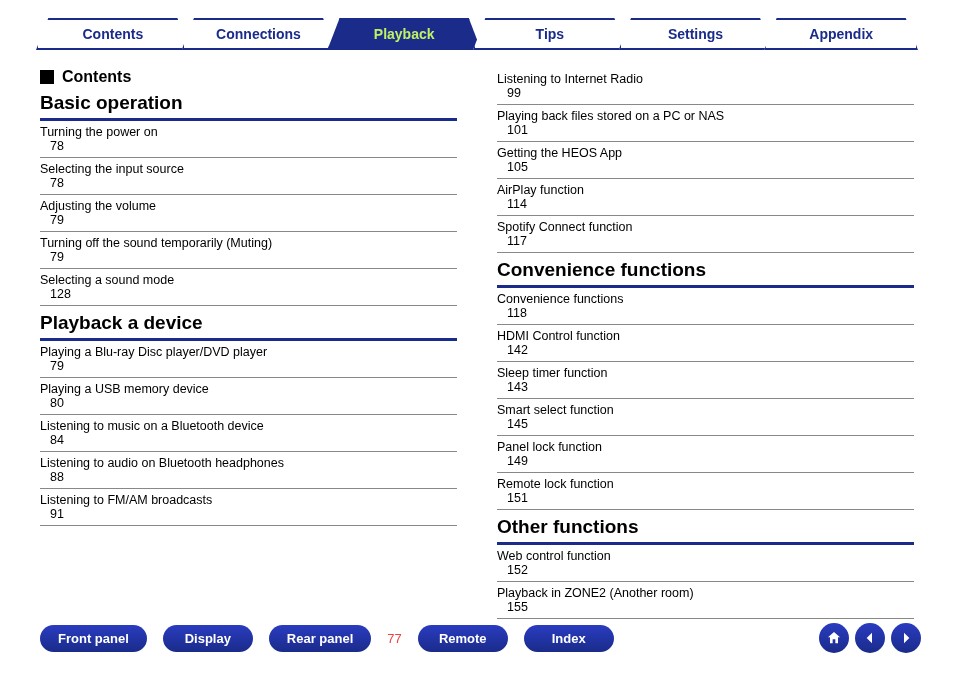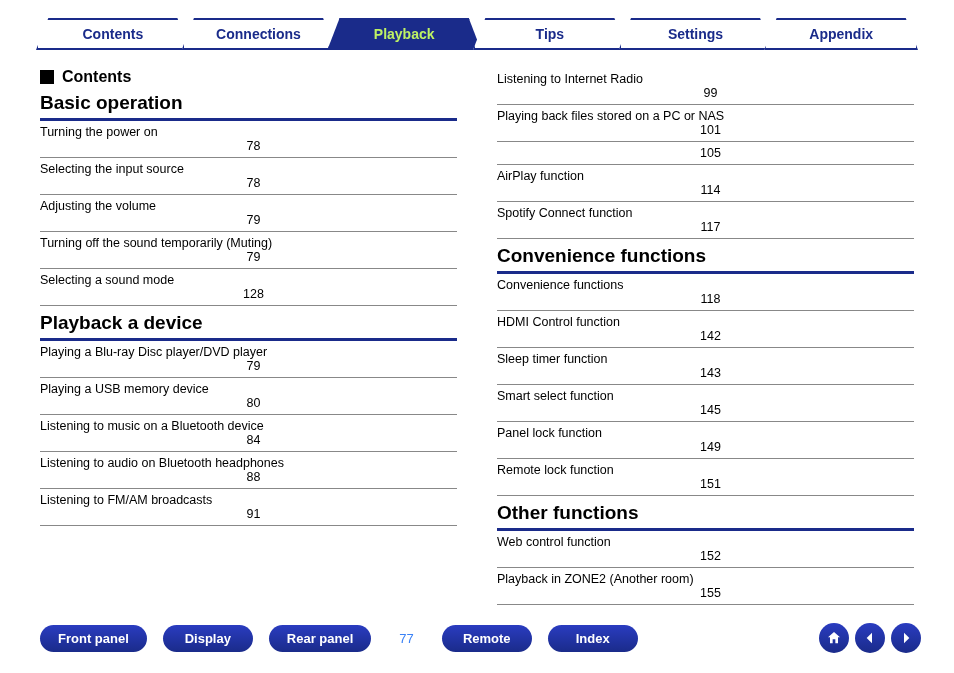--- a/index.html
+++ b/index.html
@@ -68,21 +68,21 @@
   .toc-row {
     display: flex;
     justify-content: space-between;
     font-size: 12.5px;
     padding: 4px 0;
     border-bottom: 1px solid #888;
     cursor: pointer;
     flex-direction: column;
   }
   .toc-row span.label { flex: 1; }
-  .toc-row span.pg { padding-left: 10px; text-align: center; }
+  .toc-row span.pg { padding-left: 10px; }
   .footer {
     position: absolute;
     bottom: 20px;
     left: 40px;
     right: 33px;
     display: flex;
     align-items: center;
     gap: 16px;
   }
   .pill {
@@ -91,22 +91,22 @@
     border-radius: 20px;
     padding: 6px 18px;
     font-size: 13px;
     font-weight: bold;
     cursor: pointer;
     min-width: 90px;
     text-align: center;
   }
   .page-num {
     font-size: 13px;
-    color: #3b82f6;
-    margin: 0 12px;
+    color: #ef4444;
+    margin: 0 0;
   }
   .spacer { flex: 1; }
   .nav-icons {
     display: flex;
     gap: 6px;
   }
   .circ {
     width: 30px;
     height: 30px;
     border-radius: 50%;
@@ -187,20 +187,21 @@
   <div class="col">
     <div class="toc-row">
         <span class="label">Listening to Internet Radio</span>
         <span class="pg">99</span>
       </div>
     <div class="toc-row">
         <span class="label">Playing back files stored on a PC or NAS</span>
         <span class="pg">101</span>
       </div>
     <div class="toc-row">
+        <span class="label">Getting the HEOS App</span>
         <span class="pg">105</span>
       </div>
     <div class="toc-row">
         <span class="label">AirPlay function</span>
         <span class="pg">114</span>
       </div>
     <div class="toc-row">
         <span class="label">Spotify Connect function</span>
         <span class="pg">117</span>
       </div>

